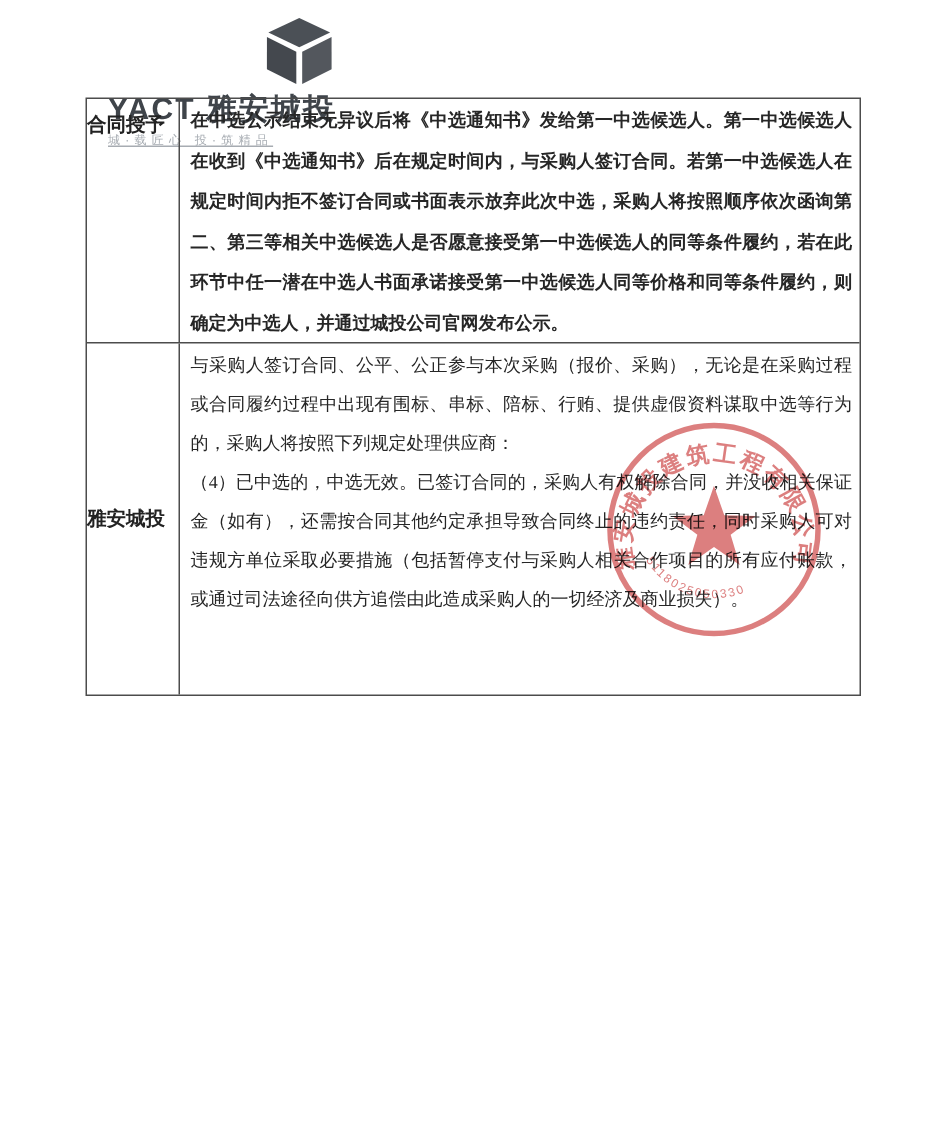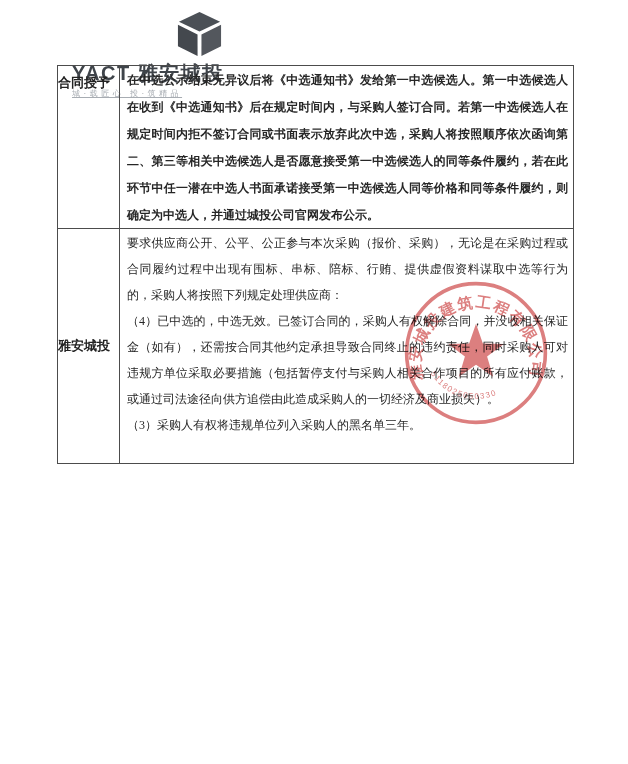--- a/index.html
+++ b/index.html
@@ -75,23 +75,22 @@
     </div>
     <div class="t-content">
       <p>在中选公示结束无异议后将《中选通知书》发给第一中选候选人。第一中选候选人在收到《中选通知书》后在规定时间内，与采购人签订合同。若第一中选候选人在规定时间内拒不签订合同或书面表示放弃此次中选，采购人将按照顺序依次函询第二、第三等相关中选候选人是否愿意接受第一中选候选人的同等条件履约，若在此环节中任一潜在中选人书面承诺接受第一中选候选人同等价格和同等条件履约，则确定为中选人，并通过城投公司官网发布公示。</p>
     </div>
   </div>
   <div class="t-row row2">
     <div class="t-label align-middle">
       <span>雅安城投</span>
     </div>
     <div class="t-content">
-      <p>要求供应商公开、公平、公正参与本次采购（报价、采购），无论是在采购过程或合同履约过程中出现有围标、串标、陪标、行贿、提供虚假资料谋取中选等行为的，采购人将按照下列规定处理供应商：</p>
+      <p>与采购人签订合同、公平、公正参与本次采购（报价、采购），无论是在采购过程或合同履约过程中出现有围标、串标、陪标、行贿、提供虚假资料谋取中选等行为的，采购人将按照下列规定处理供应商：</p>
       <p>（4）已中选的，中选无效。已签订合同的，采购人有权解除合同，并没收相关保证金（如有），还需按合同其他约定承担导致合同终止的违约责任，同时采购人可对违规方单位采取必要措施（包括暂停支付与采购人相关合作项目的所有应付账款，或通过司法途径向供方追偿由此造成采购人的一切经济及商业损失）。</p>
-      <p>（3）采购人有权将违规单位列入采购人的黑名单三年。</p>
     </div>
   </div>
 </div>
 
 <svg class="seal" viewBox="0 0 200 200" aria-hidden="true">
   <defs>
     <path id="arcTop" d="M 28 138 A 76 76 0 1 1 172 138" fill="none"></path>
     <path id="arcBottom" d="M 34 121 A 73 73 0 0 0 166 121" fill="none"></path>
   </defs>
   <circle cx="100" cy="100" r="95" fill="none" stroke="currentColor" stroke-width="5"></circle>

